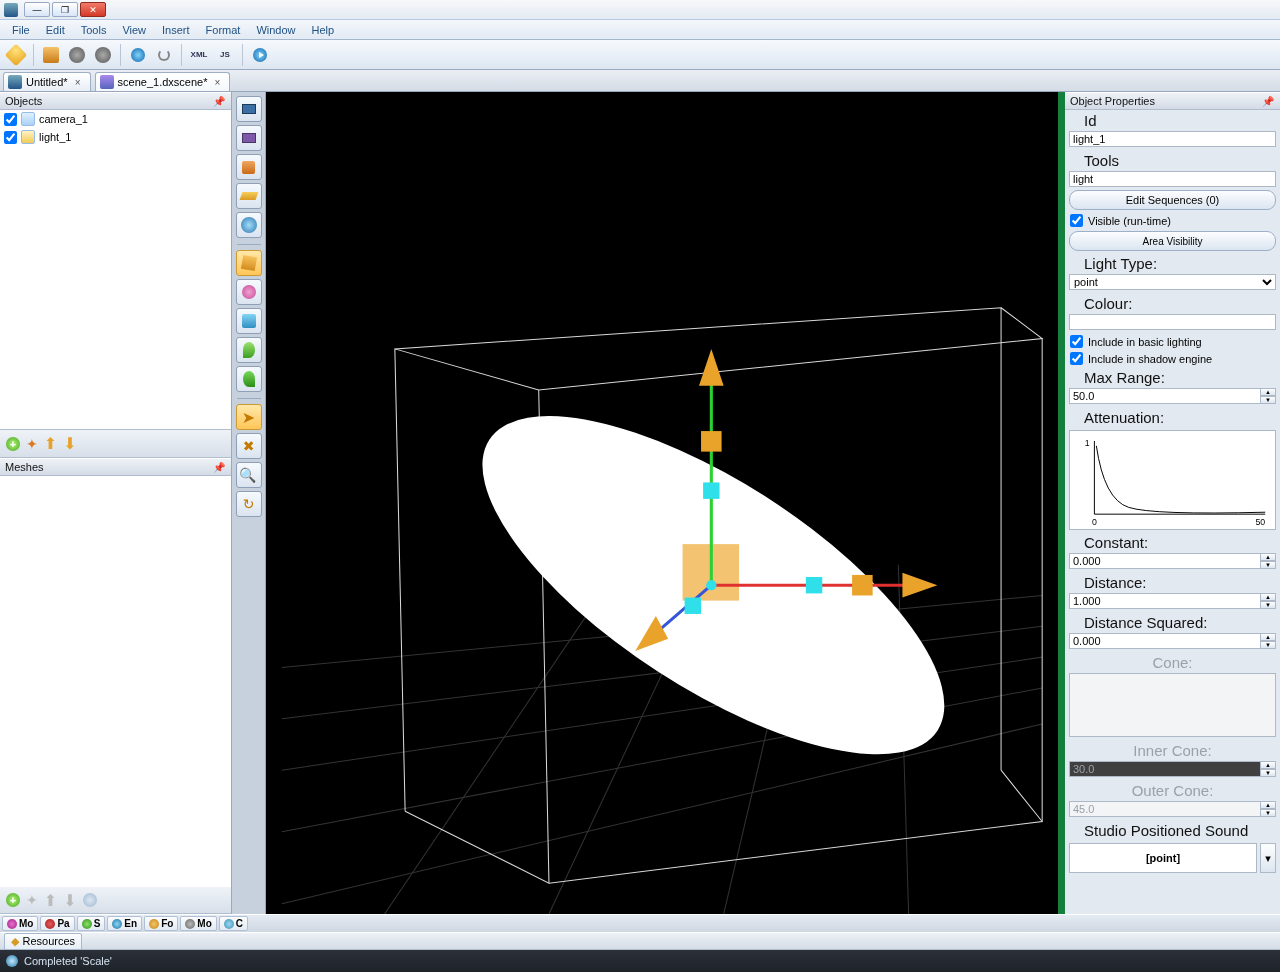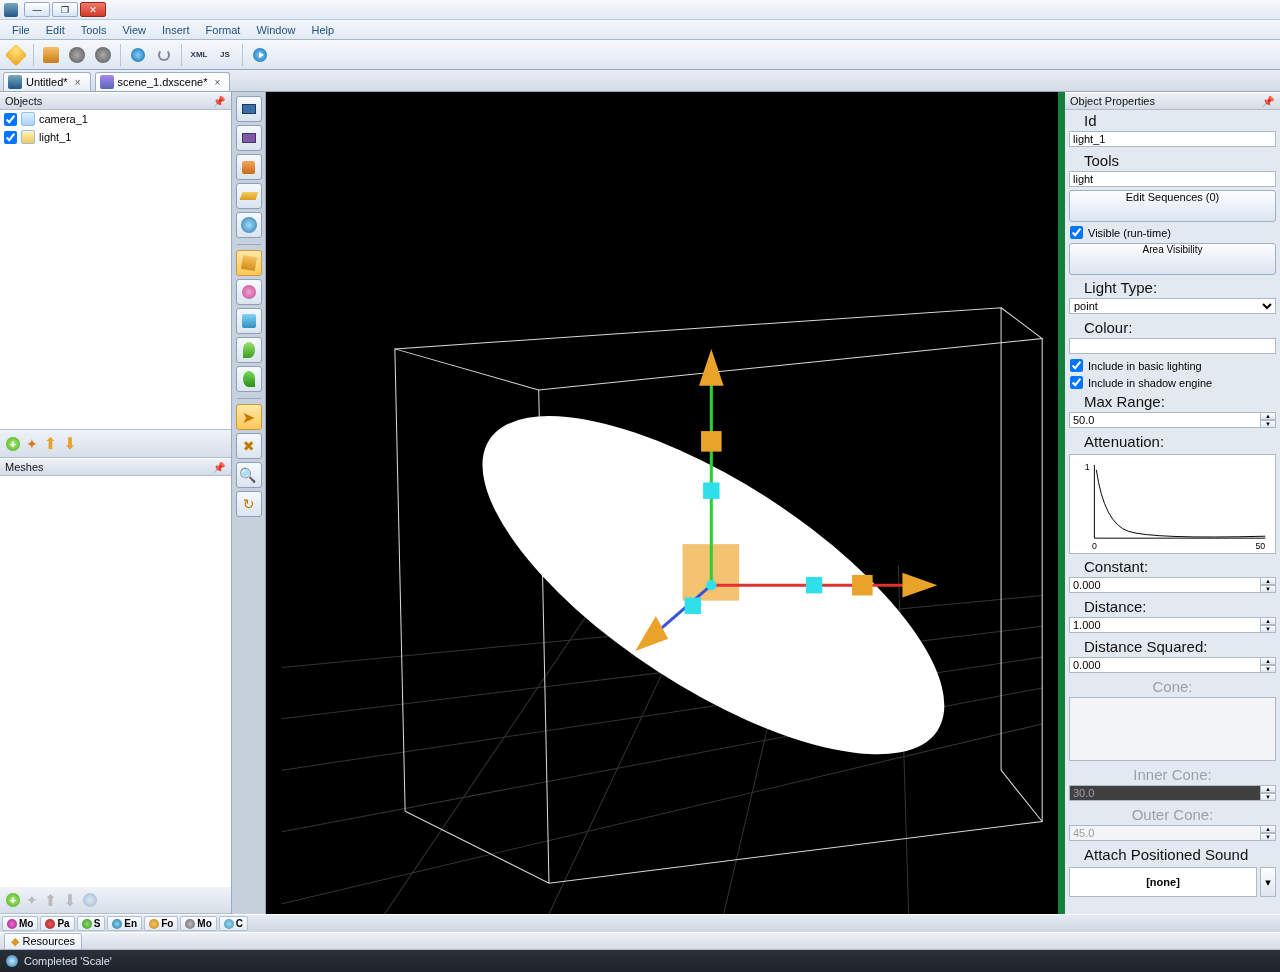--- a/index.html
+++ b/index.html
@@ -51,21 +51,21 @@
 
 .viewport { flex:1; background:#000; position:relative; overflow:hidden;}
 
 
 .right-col { width:222px; background:#e3e9f0; border-left:7px solid #15803d; display:flex; flex-direction:column; overflow-y:auto; }
 .right-col .scroll { flex:1; overflow-y:auto; }
 .prop-label { padding:2px 19px; font-size:15px; color:#111;}
 .prop-label.disabled { color:#9aa1a9;text-align:center; }
 .prop-input { margin:0 4px 3px 4px; }
 .prop-input input[type=text] { width:100%; font-size:11px; border:1px solid #aeb9c8; padding:1px 3px; background:#fff; }
-.prop-btn { margin:2px 4px; height:32px; background:linear-gradient(#fcfdff,#dbe5f1); border:1px solid #9eb0c8; border-radius:3px; display:flex;align-items:flex-start;justify-content:center; font-size:11px;}
+.prop-btn { margin:2px 4px; height:20px; background:linear-gradient(#fcfdff,#dbe5f1); border:1px solid #9eb0c8; border-radius:9px; display:flex;align-items:center;justify-content:center; font-size:11px;}
 .prop-check { display:flex; align-items:center; gap:5px; padding:2px 5px;}
 .prop-select { margin:0 4px 3px 4px;}
 .prop-select select { width:100%; font-size:11px; border:1px solid #aeb9c8; background:#fff; }
 .spin-wrap { display:flex; margin:0 4px 3px 4px;border-radius:7px; }
 .spin-wrap input { flex:1; font-size:11px; border:1px solid #aeb9c8; border-right:none; padding:1px 3px;}
 .spinbtns { width:16px; display:flex; flex-direction:column;}
 .spinbtns div { flex:1; border:1px solid #aeb9c8; background:linear-gradient(#fdfefe,#dce6f1); font-size:6px; display:flex;align-items:center;justify-content:center;}
 .swatch { height:16px; margin:0 4px 3px 4px; border:1px solid #aeb9c8; background:#fff;}
 .graph-box { height:100px; margin:2px 4px; border:1px solid #aeb9c8; background:#fff; position:relative;}
 .textarea-box { height:64px; margin:0 4px 3px 4px; border:1px solid #aeb9c8; background:#fff;}
@@ -373,24 +373,24 @@
           </div>
         </div>
     <div class="prop-label disabled">Outer Cone:</div>
     <div class="spin-wrap">
           <input type="text" disabled="" style="background: rgb(242, 244, 246); color: rgb(154, 161, 169);" value="45.0">
           <div class="spinbtns">
             <div>▲</div>
             <div>▼</div>
           </div>
         </div>
-    <div class="prop-label">Attach Positioned Sound</div>
+    <div class="prop-label">Studio Positioned Sound</div>
     <div class="droparea">
       <div class="box">
-            <span>[none]</span>
+            <span>[point]</span>
           </div>
       <div class="dd">▾</div>
     </div>
     <div style="height:20px;"></div>
     </div>
   </div>
 </div>
 
 <div class="bottom-tabs">
   <div class="btab">

